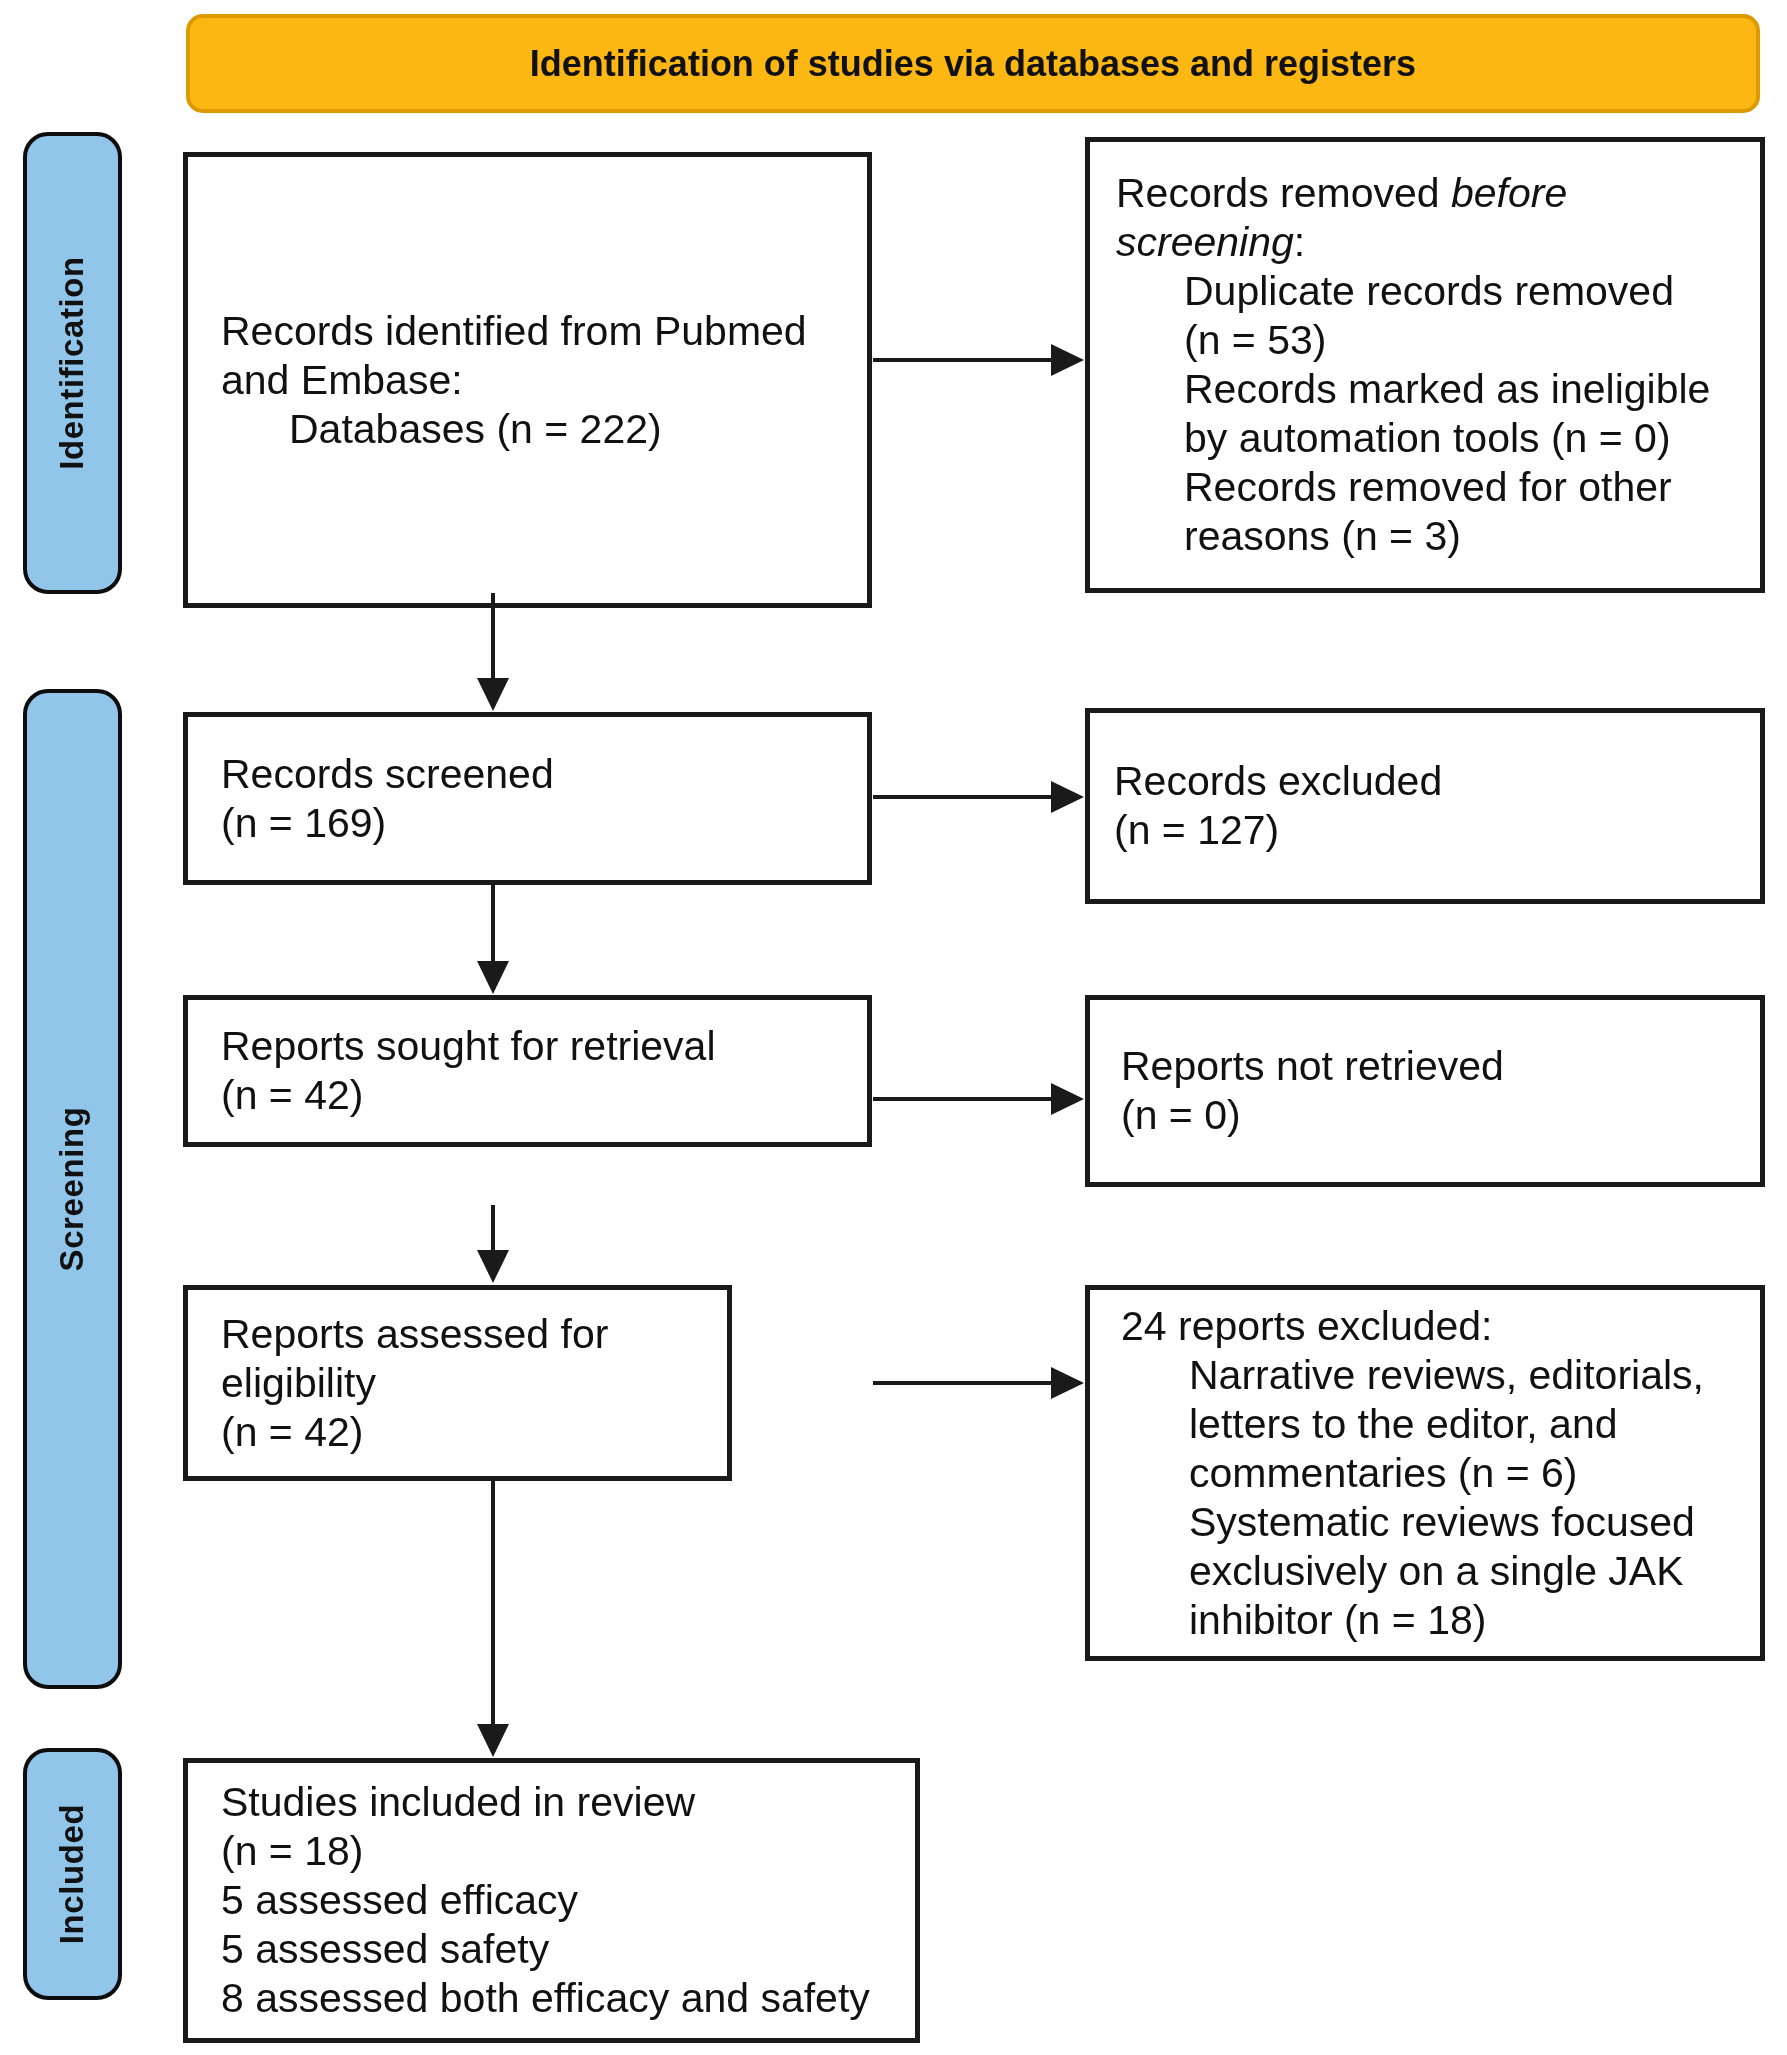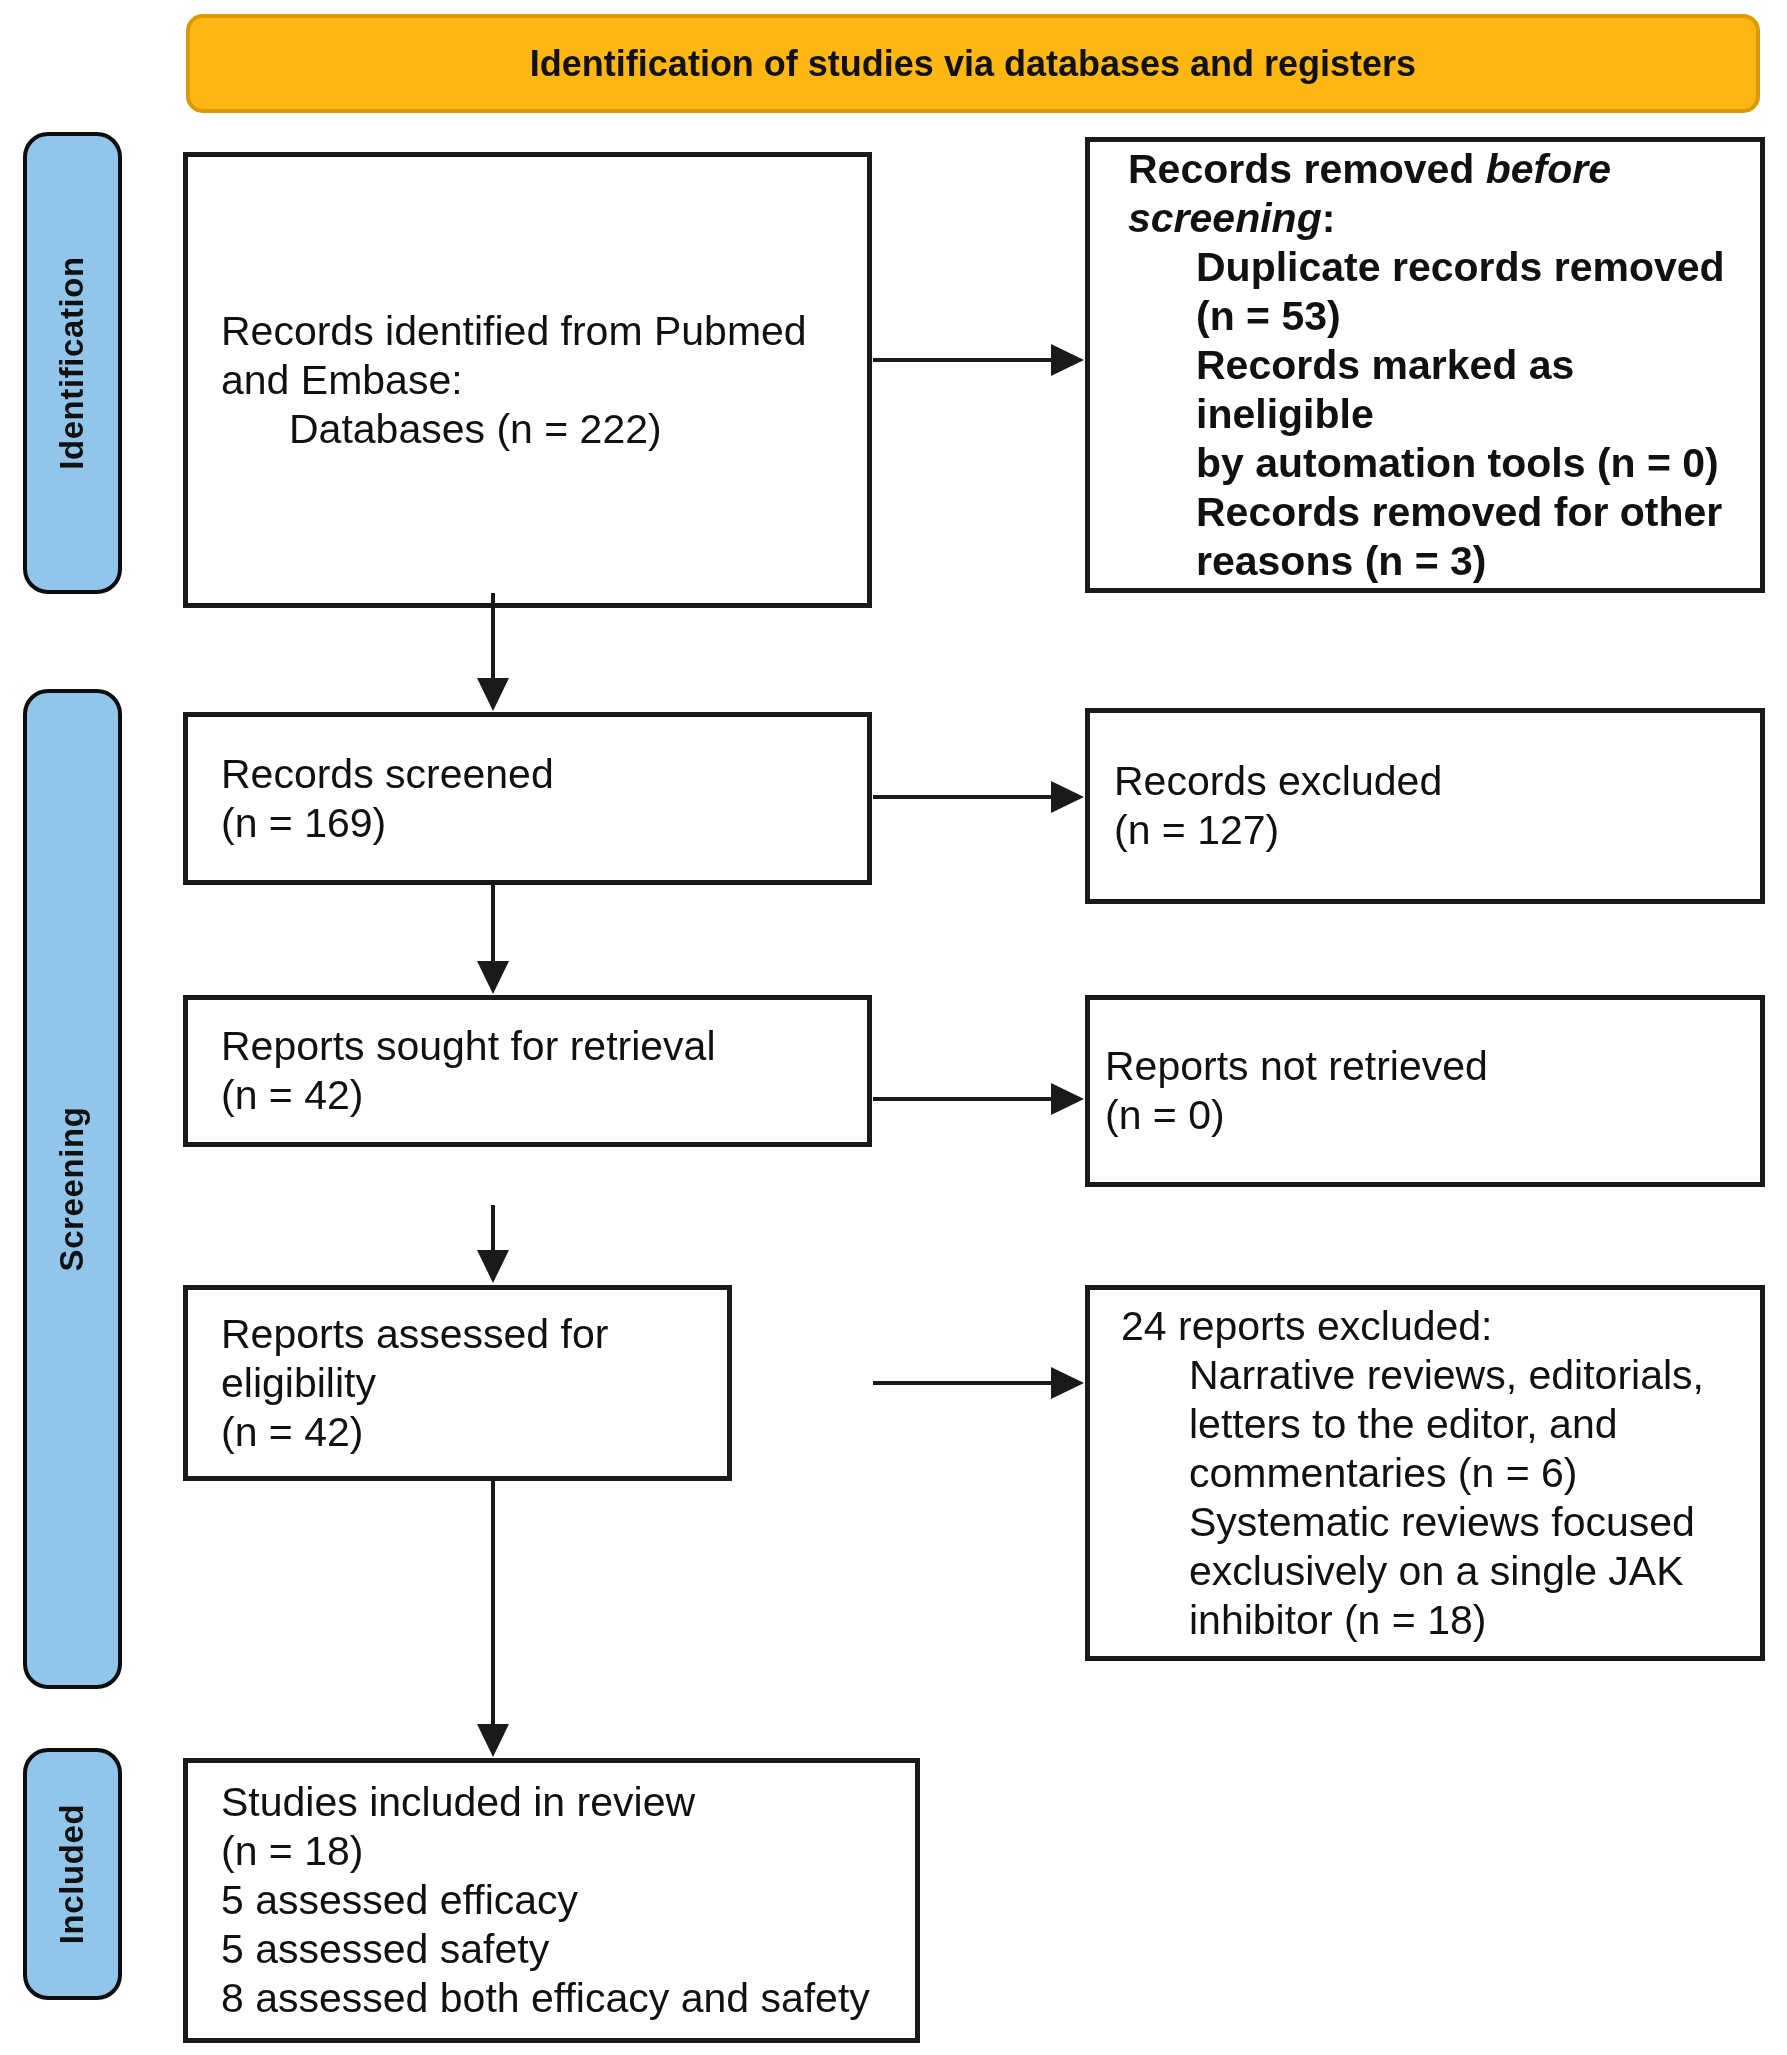--- a/index.html
+++ b/index.html
@@ -29,25 +29,25 @@
   .box{
     position:absolute;box-sizing:border-box;background:#fff;
     border:5.4px solid var(--box-border,#1a1a1a);
     display:flex;flex-direction:column;justify-content:center;
     font-size:41px;line-height:49px;
     padding:6px 14.3px 6px 33px;
   }
   .box .indent{margin-left:68px;}
   .it{font-style:italic;}
   #b1{left:183px;top:152px;width:689px;height:456px;}
-  #r1{left:1085px;top:137px;width:680px;height:456px;padding-left:38px;font-weight:bold;}
+  #r1{left:1085px;top:137px;width:680px;height:456px;padding-left:26px;}
   #b2{left:183px;top:712px;width:689px;height:173px;}
   #r2{left:1085px;top:708px;width:680px;height:196px;padding-left:24px;}
   #b3{left:183px;top:995px;width:689px;height:152px;}
-  #r3{left:1085px;top:995px;width:680px;height:192px;padding-left:15px;}
+  #r3{left:1085px;top:995px;width:680px;height:192px;padding-left:31px;}
   #b4{left:183px;top:1285px;width:549px;height:196px;}
   #r4{left:1085px;top:1285px;width:680px;height:376px;padding-left:31px;}
   #b5{left:183px;top:1758px;width:737px;height:285px;}
   .varrow{position:absolute;width:4.2px;background:#1a1a1a;}
   .varrow::after{
     content:"";position:absolute;left:50%;bottom:-32px;transform:translateX(-50%);
     width:0;height:0;border:16px solid transparent;border-bottom:0;
     border-top:33px solid #1a1a1a;
   }
   #a1{left:491px;top:593px;height:86px;}

